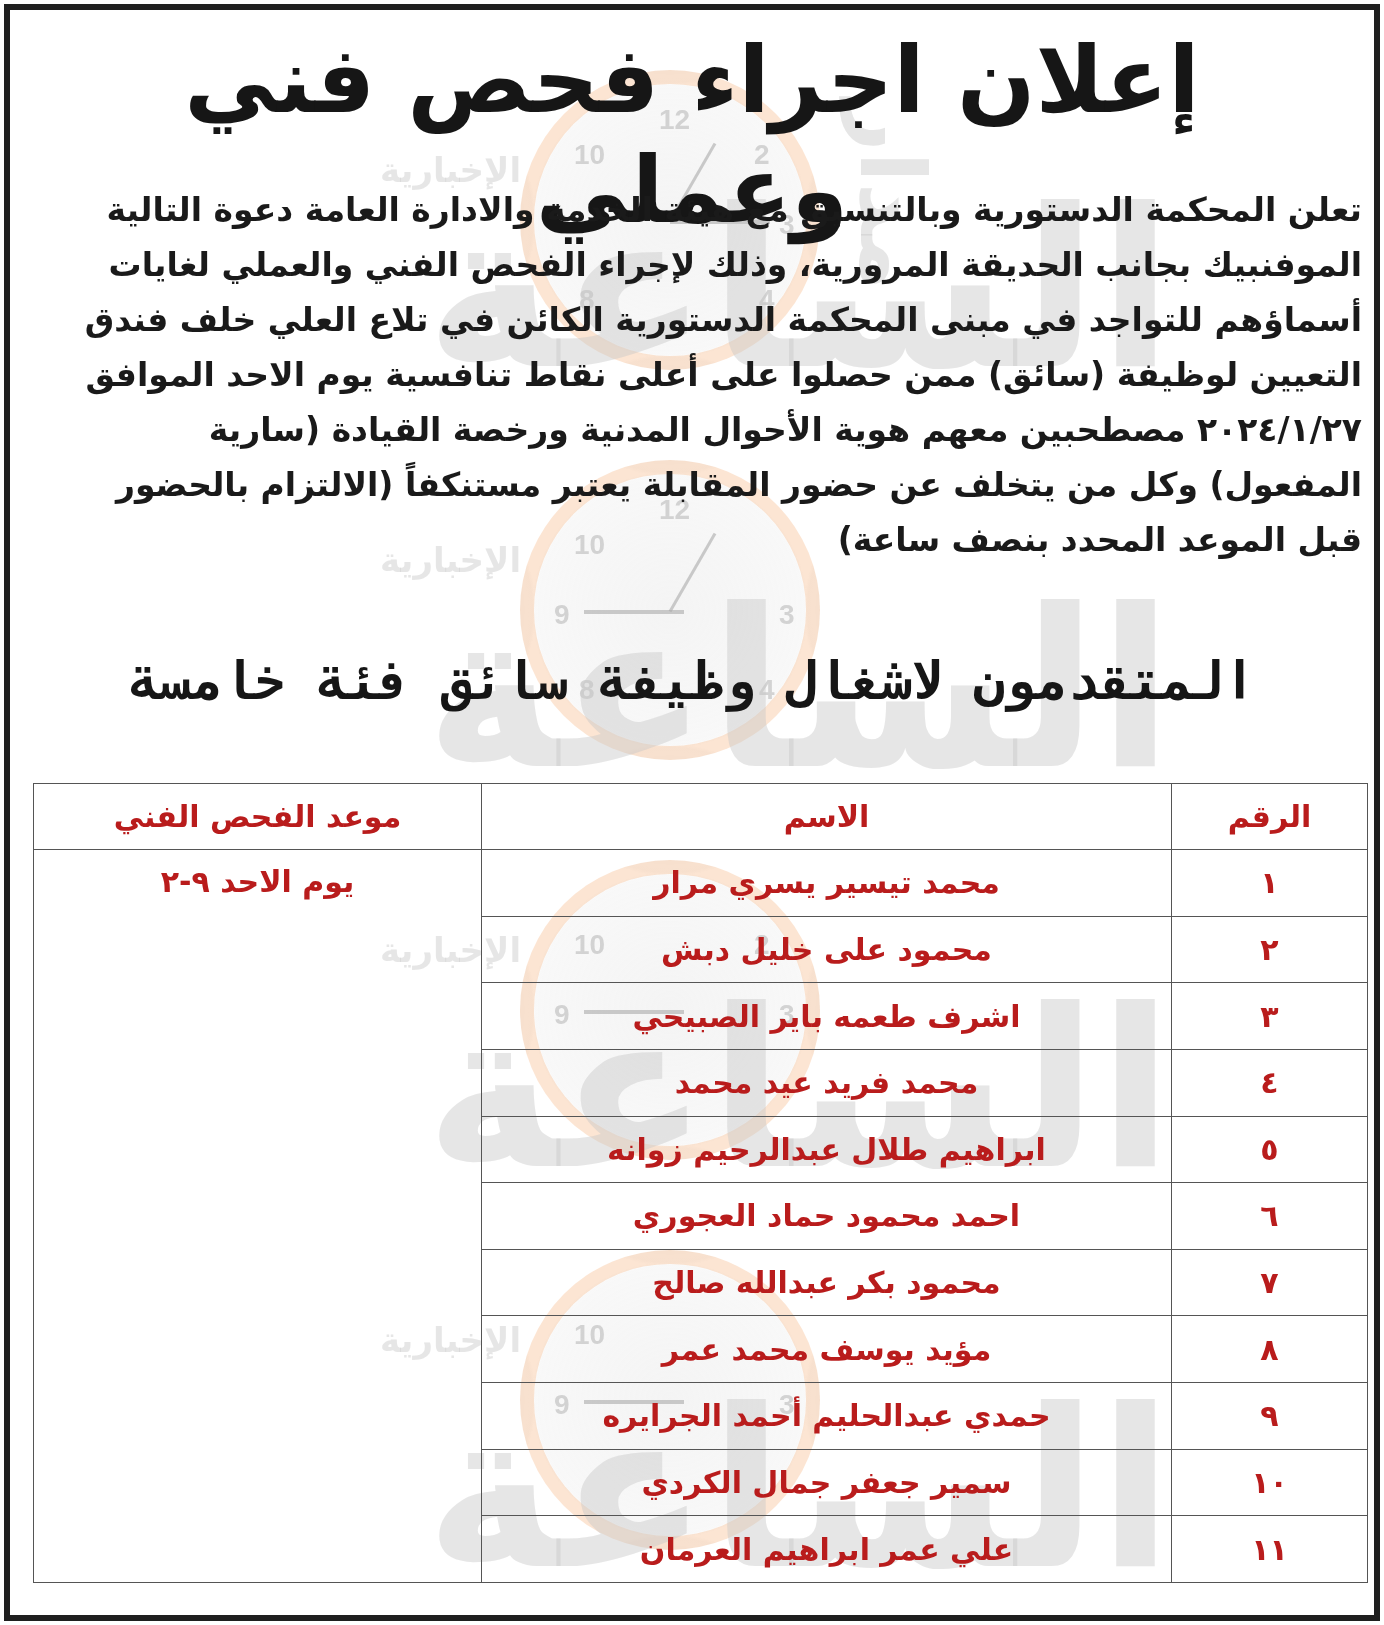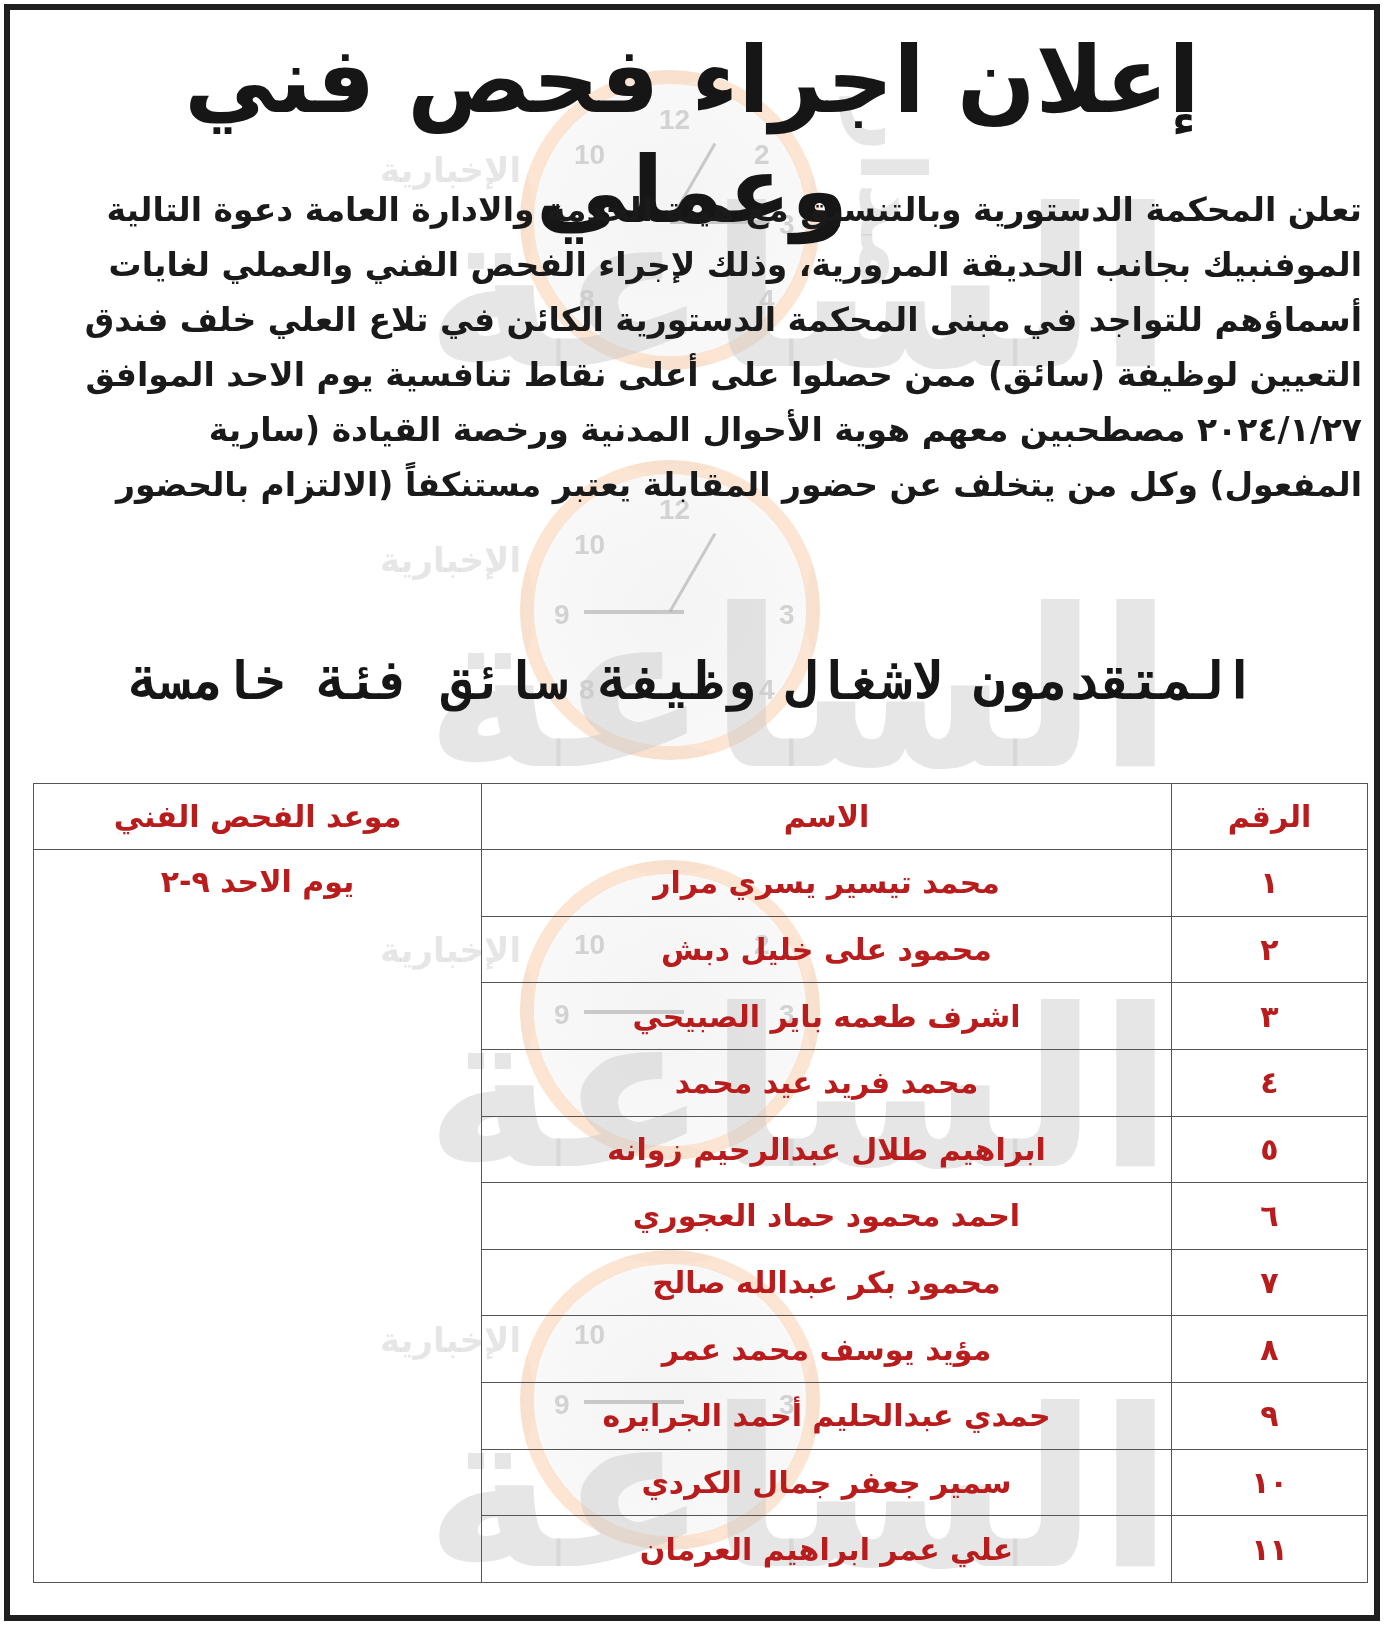--- a/index.html
+++ b/index.html
@@ -126,20 +126,21 @@
 
 <h1 class="title">إعلان اجراء فحص فني وعملي</h1>
 
 <div class="body-text">
   <span class="line">تعلن المحكمة الدستورية وبالتنسيق مع هيئة الخدمة والادارة العامة دعوة التالية</span>
   <span class="line">الموفنبيك بجانب الحديقة المرورية، وذلك لإجراء الفحص الفني والعملي لغايات</span>
   <span class="line">أسماؤهم للتواجد في مبنى المحكمة الدستورية الكائن في تلاع العلي خلف فندق</span>
   <span class="line">التعيين لوظيفة (سائق) ممن حصلوا على أعلى نقاط تنافسية يوم الاحد الموافق</span>
   <span class="line">٢٠٢٤/١/٢٧ مصطحبين معهم هوية الأحوال المدنية ورخصة القيادة (سارية</span>
   <span class="line">المفعول) وكل من يتخلف عن حضور المقابلة يعتبر مستنكفاً (الالتزام بالحضور</span>
+  <span class="line">قبل الموعد المحدد بنصف ساعة)</span>
 </div>
 
 <h2 class="subtitle">المتقدمون لاشغال وظيفة سائق فئة خامسة</h2>
 
 <table class="candidates">
   <colgroup>
     <col class="c-num">
       <col class="c-name">
       <col class="c-date">
   </colgroup>

